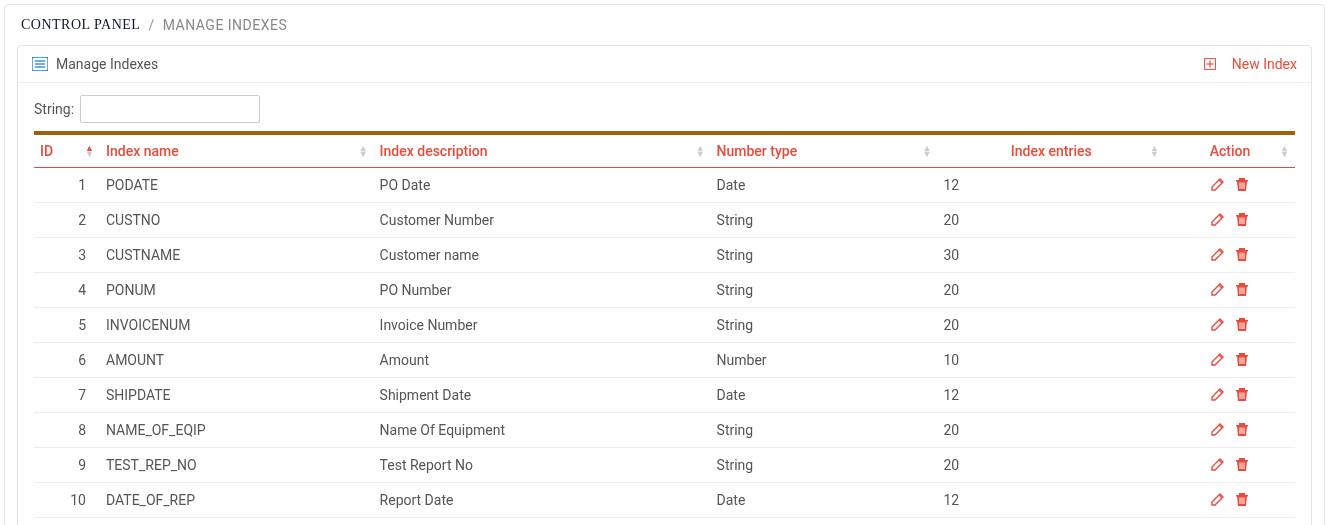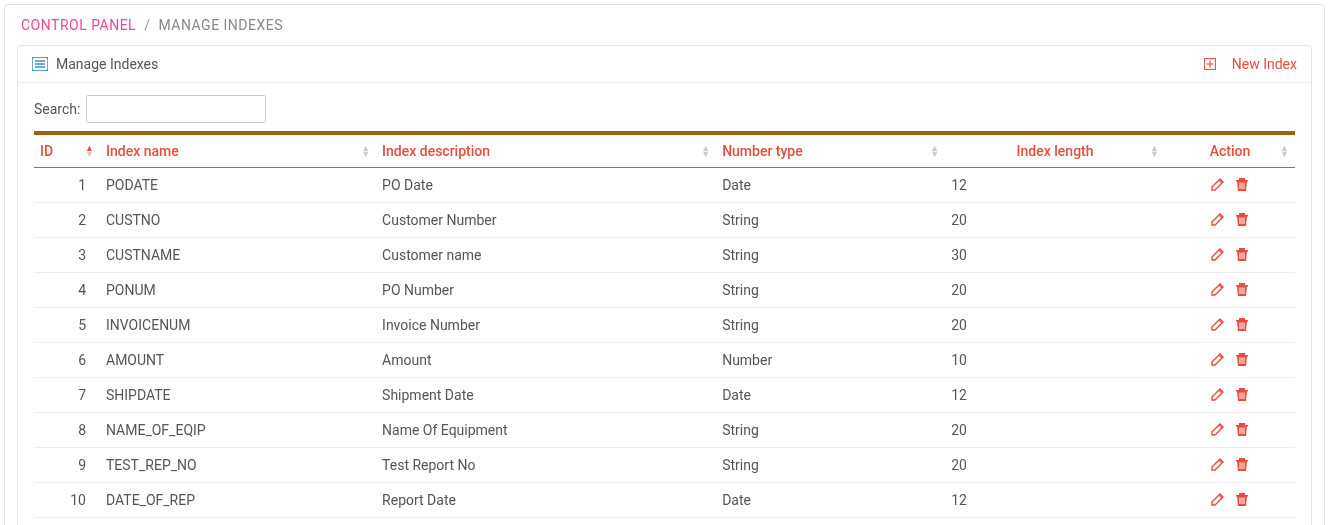--- a/index.html
+++ b/index.html
@@ -18,21 +18,21 @@
     background:#fff;
   }
   .breadcrumb {
     display: flex;
     align-items: center;
     gap: 8px;
     font-size: 14px;
     padding: 4px 0 0 4px;
     letter-spacing: 0.5px;
   }
-  .breadcrumb .bc-control { color: #ec4899; text-transform: uppercase;}
+  .breadcrumb .bc-control { color: #0f172a; text-transform: uppercase; font-family: Liberation Serif, serif;}
   .breadcrumb .sep { color: #999; }
   .breadcrumb .bc-page { color: #888; text-transform: uppercase;}
   .inner-panel {
     margin-top: 12px;
     border: 1px solid #e4e4e4;
     border-radius: 4px;
     background:#fff;
   }
   .panel-header {
     display:flex;
@@ -129,21 +129,21 @@
             <line x1="7" y1="3" x2="7" y2="11" stroke="#e74c3c" stroke-width="1.4"></line>
             <line x1="3" y1="7" x2="11" y2="7" stroke="#e74c3c" stroke-width="1.4"></line>
           </svg>
         </span>
         <span>New Index</span>
       </div>
     </div>
 
     <div class="controls-row">
       <div class="search-area">
-        <span>Search:</span>
+        <span>String:</span>
         <input type="text" style="">
       </div>
     </div>
 
     <table class="data">
       <thead>
         <tr>
           <th class="col-id">
             <span>ID</span>
             <span class="sort-arrows">
@@ -166,21 +166,21 @@
               </span>
           </th>
           <th>
             <span>Number type</span>
             <span class="sort-arrows">
                 <span class="up">▲</span>
                 <span>▼</span>
               </span>
           </th>
           <th class="col-len">
-            <span>Index length</span>
+            <span>Index entries</span>
             <span class="sort-arrows">
                 <span class="up">▲</span>
                 <span>▼</span>
               </span>
           </th>
           <th class="col-action">
             <span>Action</span>
             <span class="sort-arrows">
                 <span class="up">▲</span>
                 <span>▼</span>

